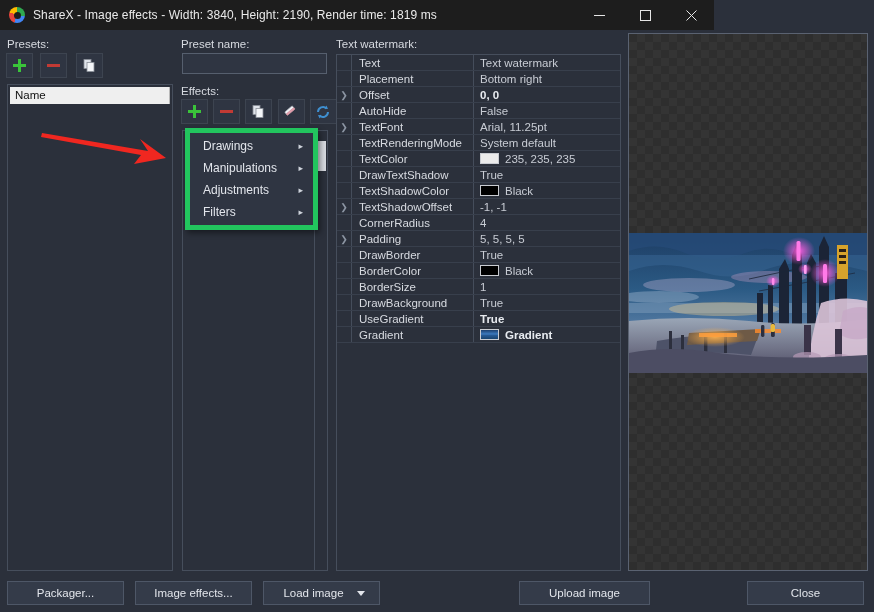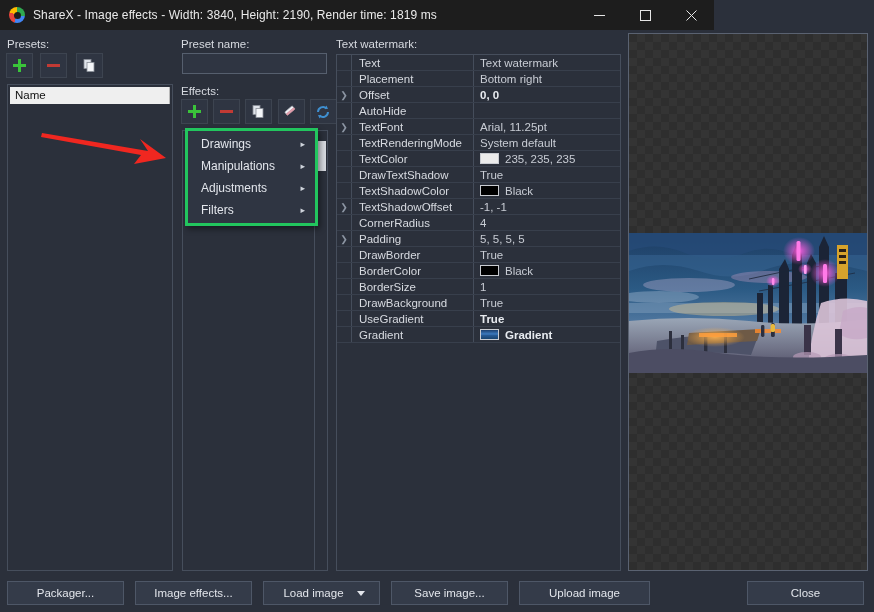--- a/index.html
+++ b/index.html
@@ -155,21 +155,21 @@
     display: inline-block;
   }
   .swatch.grad {
     background: linear-gradient(to bottom, #1c3f6e 0%, #3f7fc4 48%, #2b5f9c 52%, #17436f 100%);
   }
 
   
   .ctxmenu {
     position: absolute;
     background: #2f3542;
-    border: 3px solid #22c55e;
+    border: 5px solid #22c55e;
     box-shadow: 2px 3px 6px rgba(0,0,0,.45);
     padding: 2px 0;
   }
   .ctxitem {
     height: 22px;
     line-height: 22px;
     padding-left: 13px;
     padding-right: 10px;
     font-size: 12px;
     color: #e3e6ec;
@@ -379,20 +379,23 @@
       <div class="prow bold">
         <div class="expander">❯</div>
         <div class="pname">Offset</div>
         <div class="pval">
           <span>0, 0</span>
         </div>
       </div>
       <div class="prow">
         <div class="expander"></div>
         <div class="pname">AutoHide</div>
+        <div class="pval">
+          <span>False</span>
+        </div>
       </div>
       <div class="prow">
         <div class="expander">❯</div>
         <div class="pname">TextFont</div>
         <div class="pval">
           <span>Arial, 11.25pt</span>
         </div>
       </div>
       <div class="prow">
         <div class="expander"></div>
@@ -590,23 +593,20 @@
   <div class="btn" style="left:7px;   top:581px; width:117px; height:24px;">
     <span>Packager...</span>
   </div>
   <div class="btn" style="left:135px; top:581px; width:117px; height:24px;">
     <span>Image effects...</span>
   </div>
   <div class="btn" style="left:263px; top:581px; width:117px; height:24px;">
     <span style="margin-right:16px;">Load image</span>
     <span class="dropcaret"></span>
   </div>
-  <div class="btn" style="left:391px; top:581px; width:117px; height:24px;">
-    <span>Save image...</span>
-  </div>
   <div class="btn" style="left:519px; top:581px; width:131px; height:24px;">
     <span>Upload image</span>
   </div>
   <div class="btn" style="left:747px; top:581px; width:117px; height:24px;">
     <span>Close</span>
   </div>
 
 </div>
 
 </body></html>

